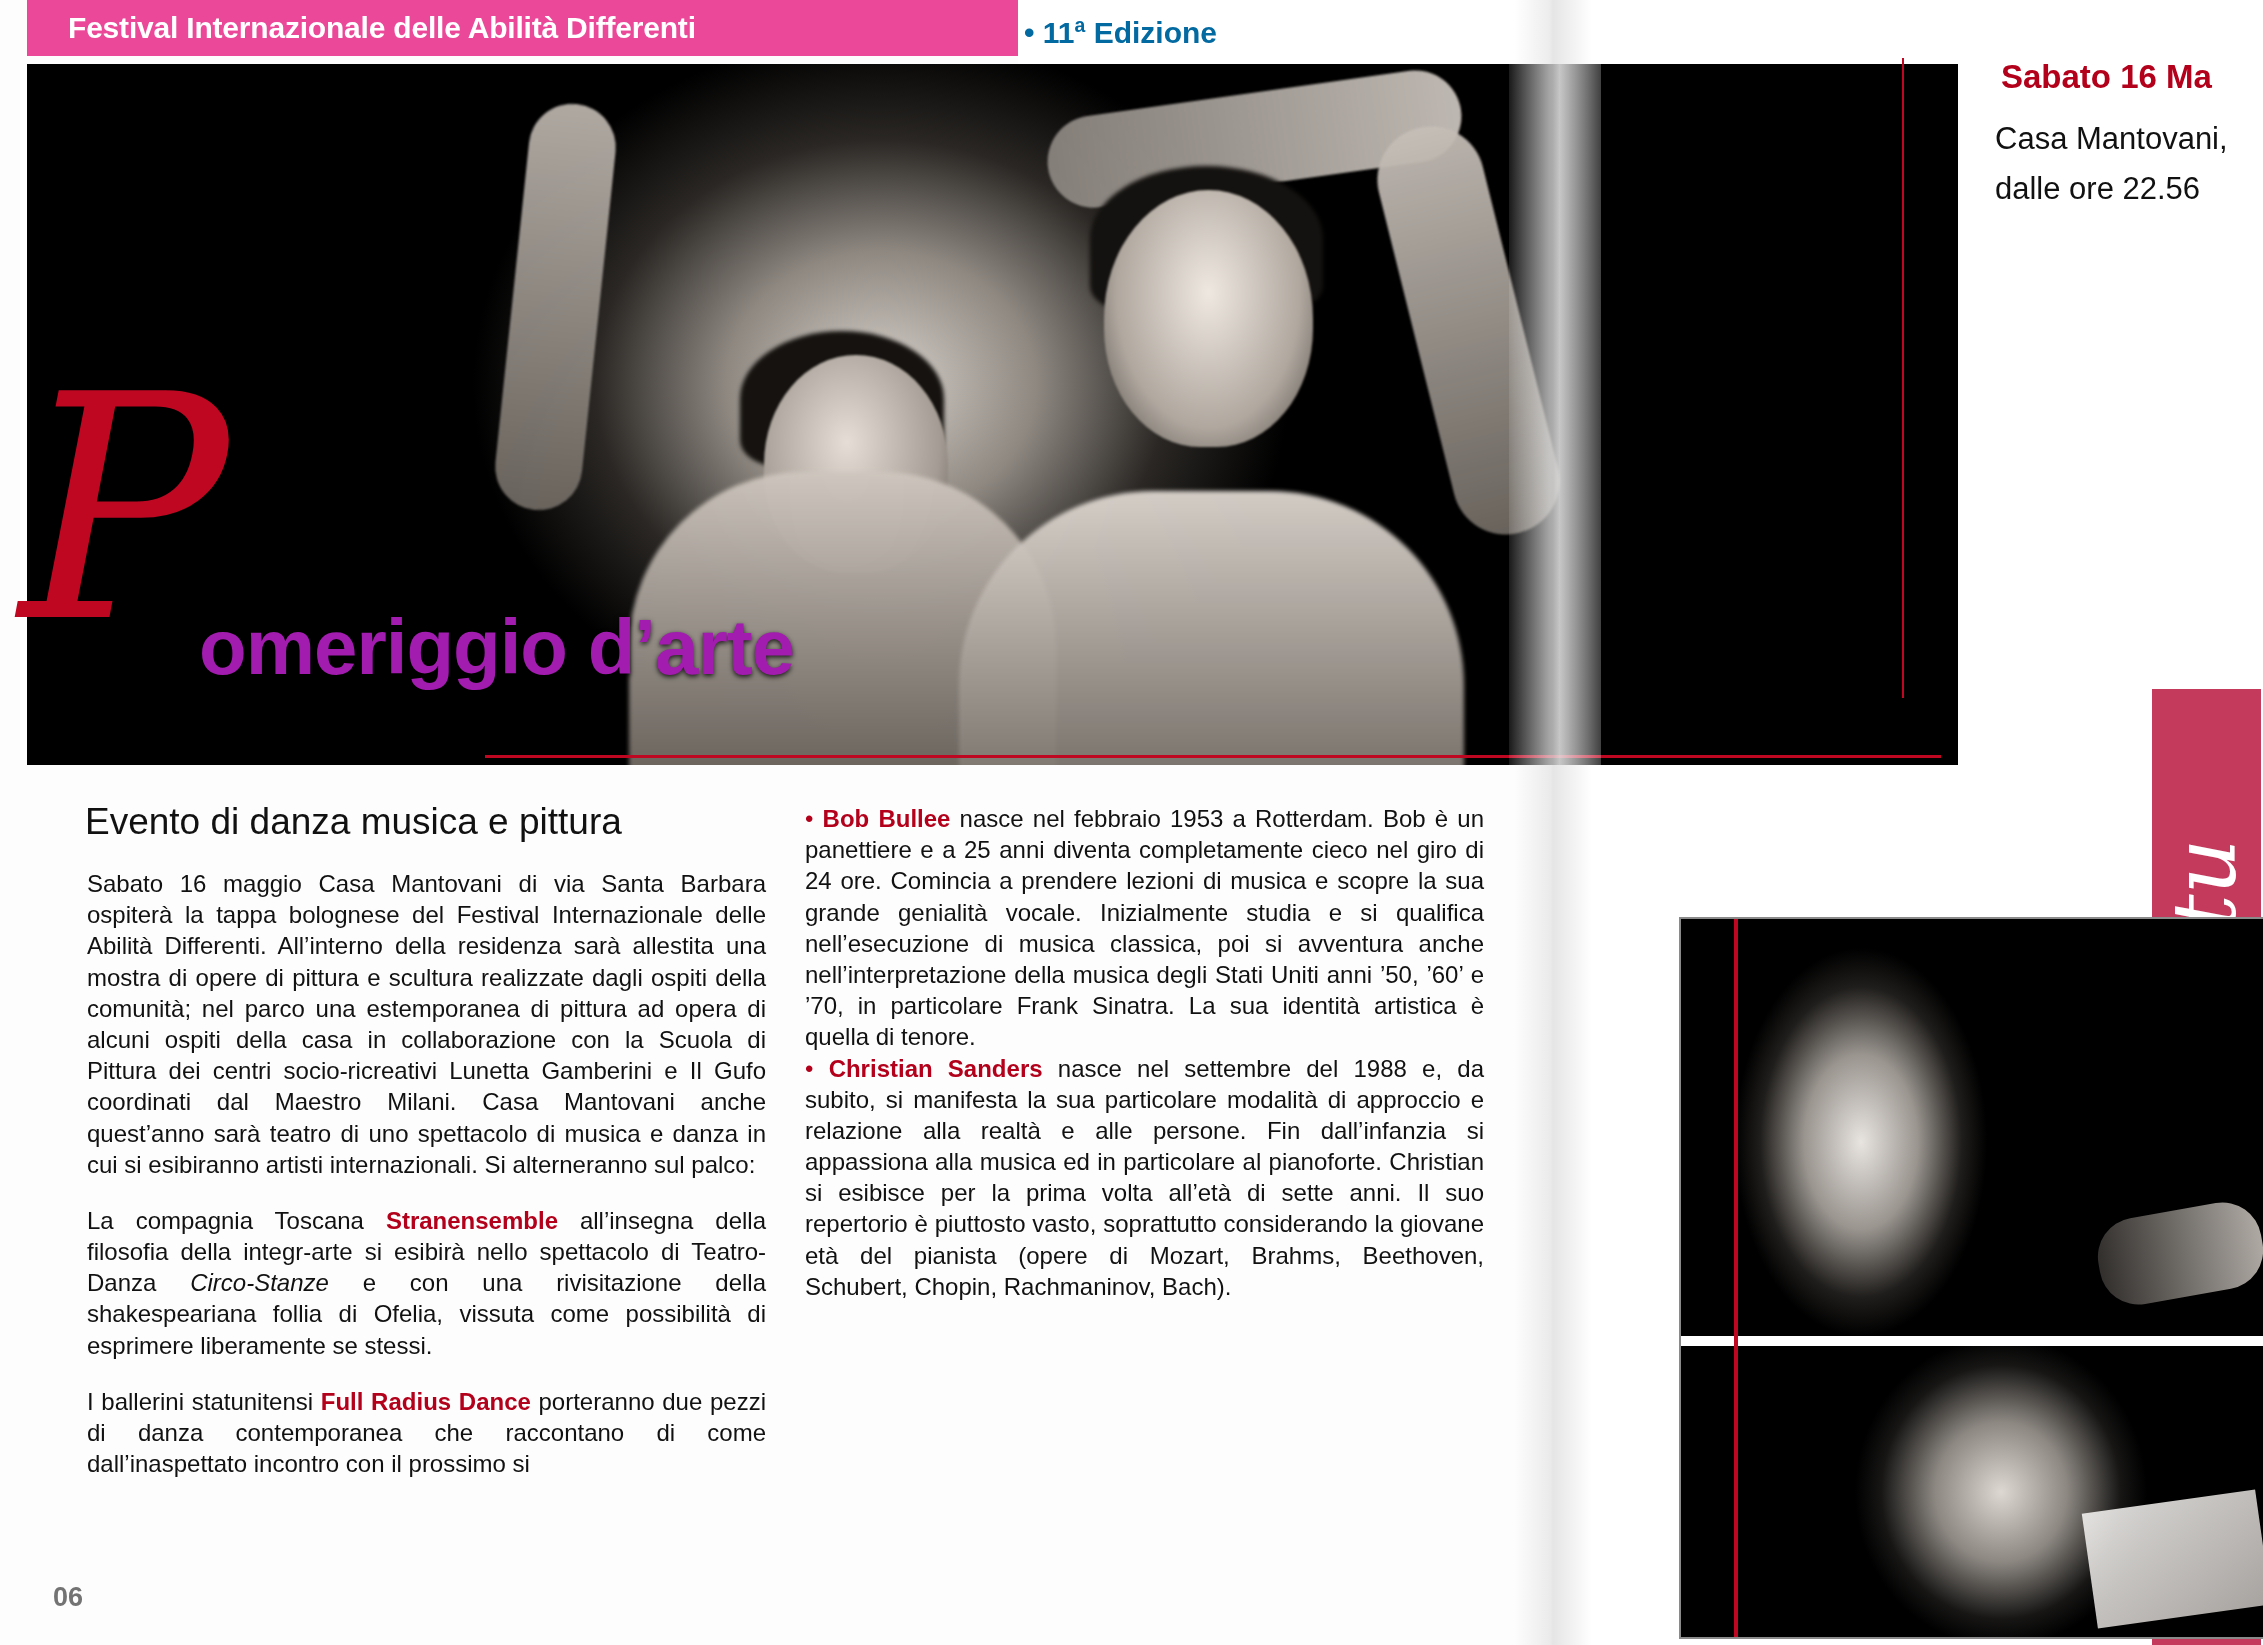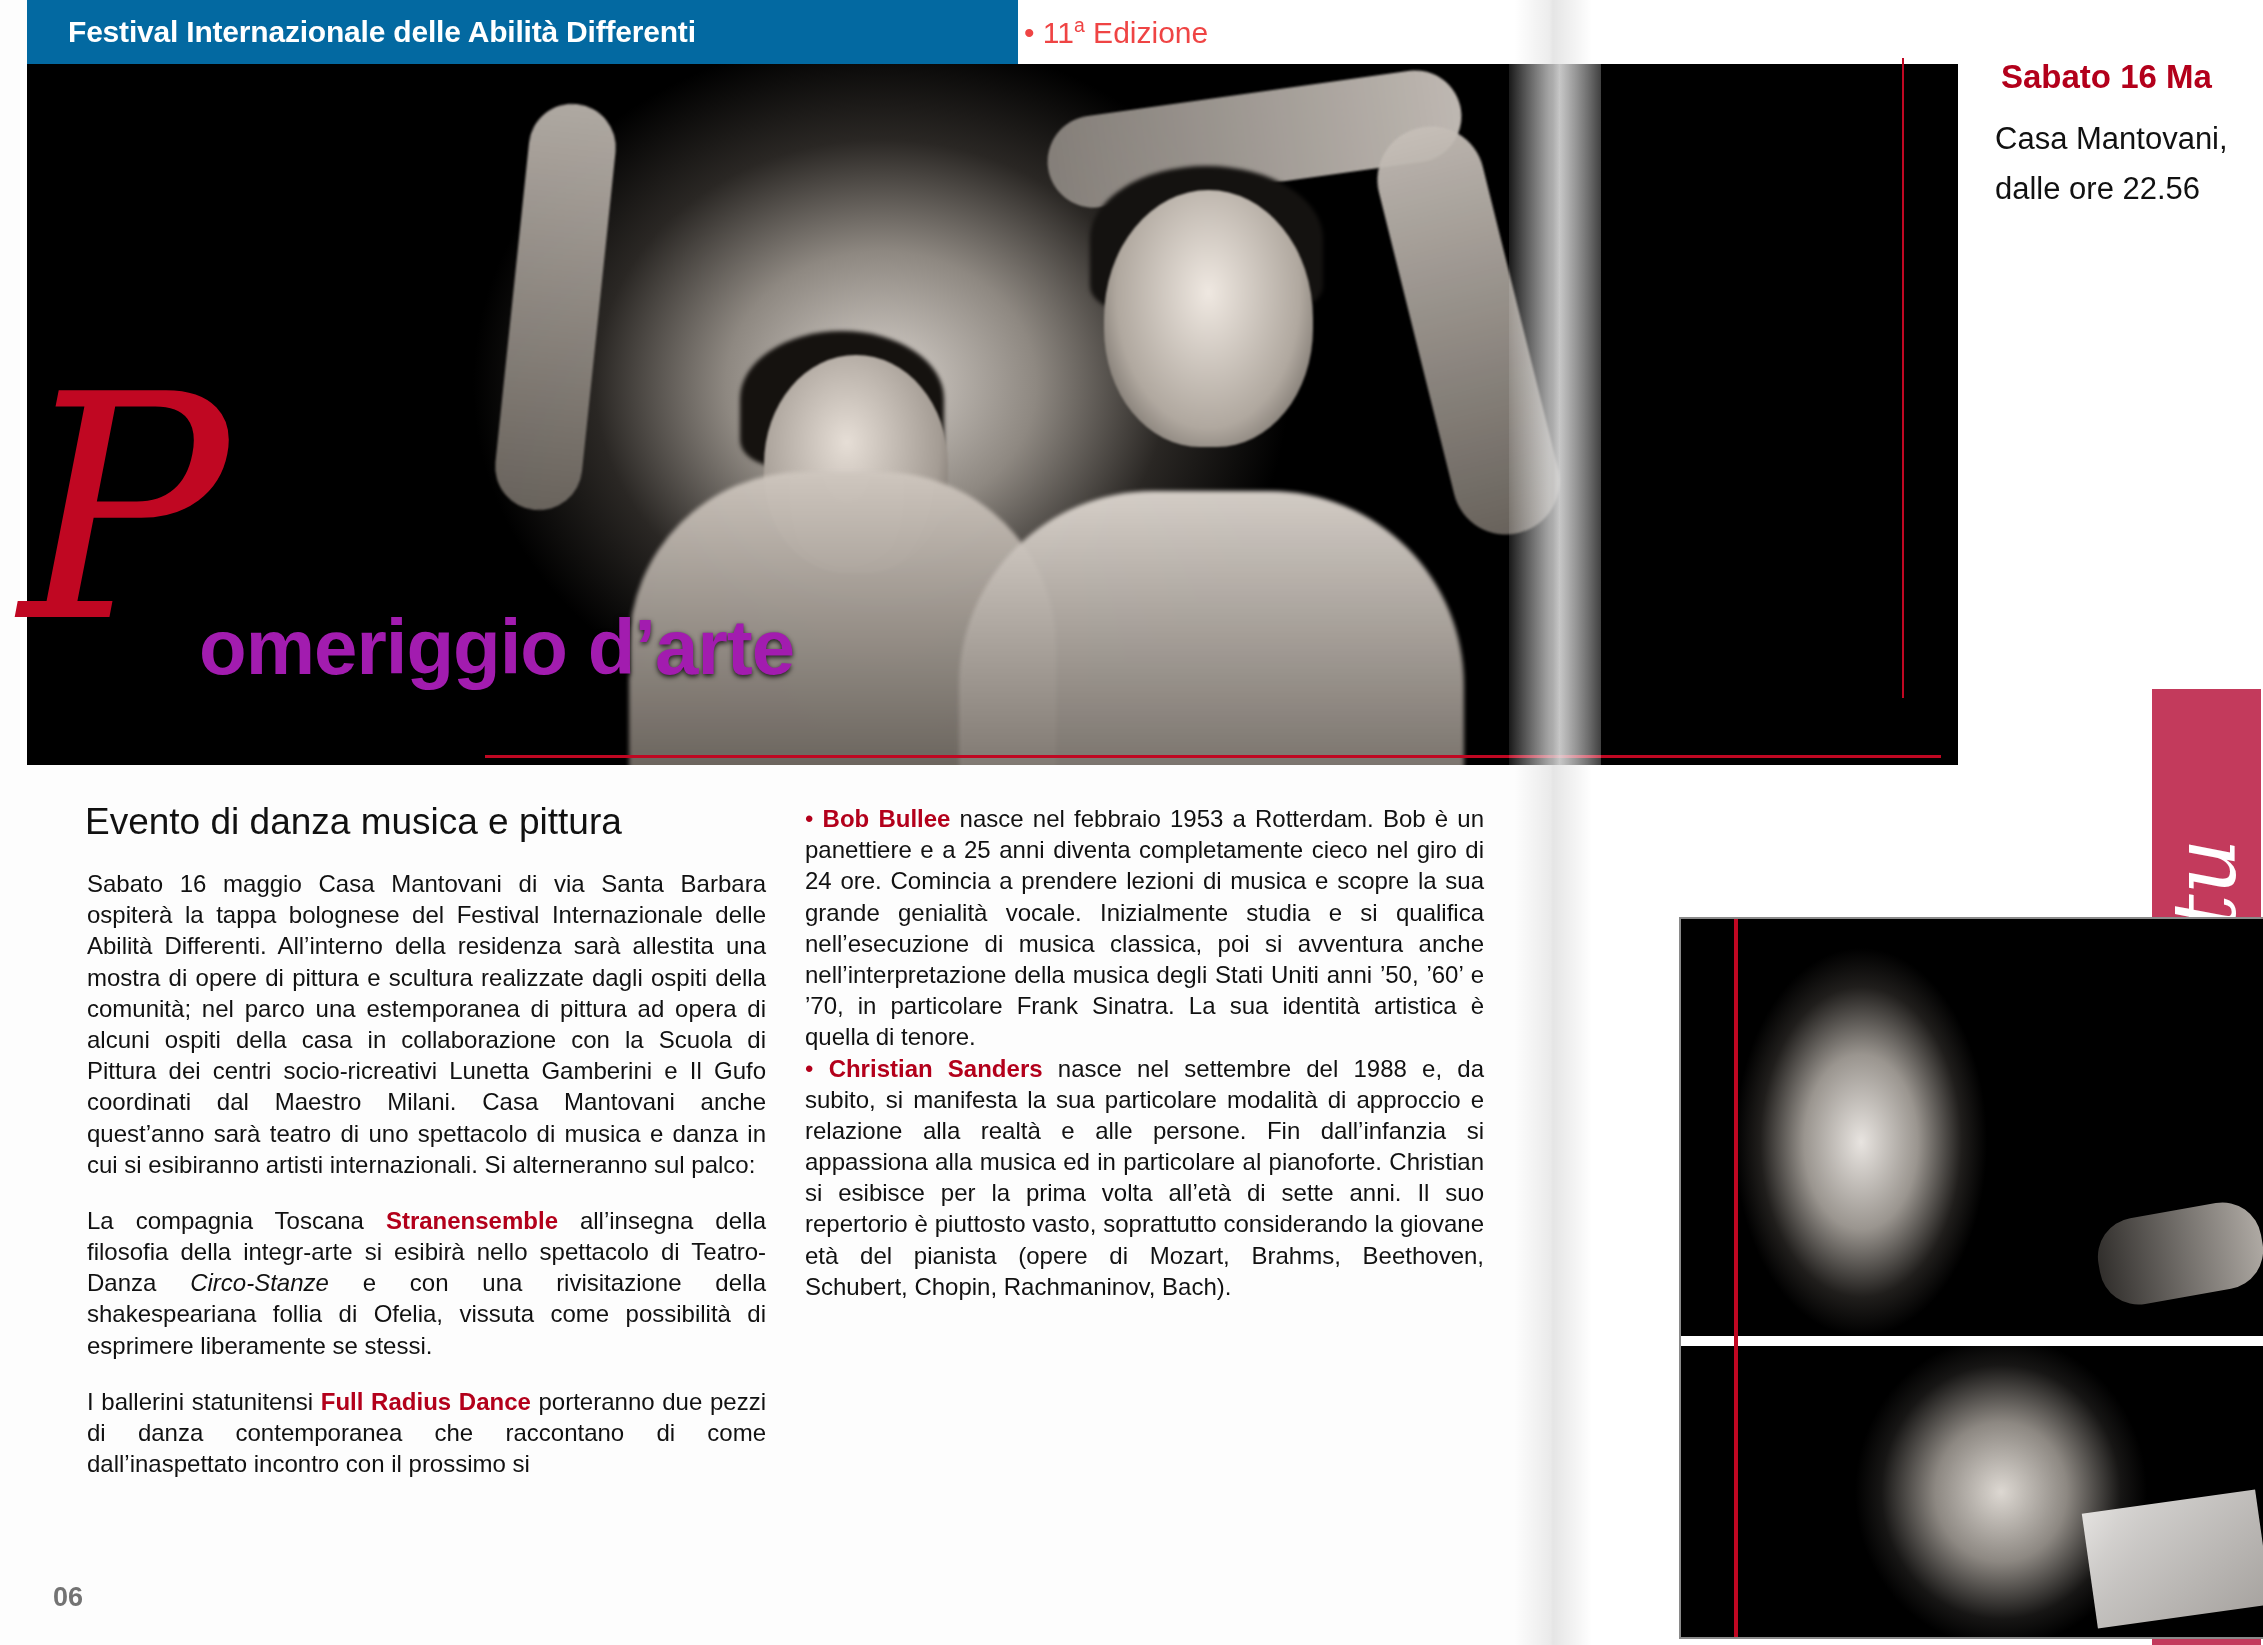--- a/index.html
+++ b/index.html
@@ -34,39 +34,39 @@
     left: 1514px; top: 0;
     width: 78px; height: 1646px;
     background: linear-gradient(to right, rgba(0,0,0,0.0) 0%, rgba(0,0,0,0.07) 45%, rgba(0,0,0,0.10) 50%, rgba(0,0,0,0.0) 100%);
     pointer-events: none;
   }
 
   
   .header-bar {
     position: absolute;
     left: 27px; top: 0;
-    width: 991px; height: 64px;
-    background: #0369a1;
+    width: 991px; height: 56px;
+    background: #ec4899;
     display: flex;
     align-items: center;
   }
   .header-bar .hb-text {
     color: #ffffff;
     font-weight: bold;
     font-size: 30px;
     letter-spacing: -0.2px;
     padding-left: 41px;
     white-space: nowrap;
   }
   .header-edition {
     position: absolute;
     left: 1024px; top: 13.6px;
     font-size: 30px;
-    color: #ef4444;
-    font-weight: normal;
+    color: #0369a1;
+    font-weight: bold;
     white-space: nowrap;
   }
   .header-edition .sup {
     font-size: 19.4px;
     vertical-align: super;
   }
 
   
   .top-strip {
     position: absolute;

